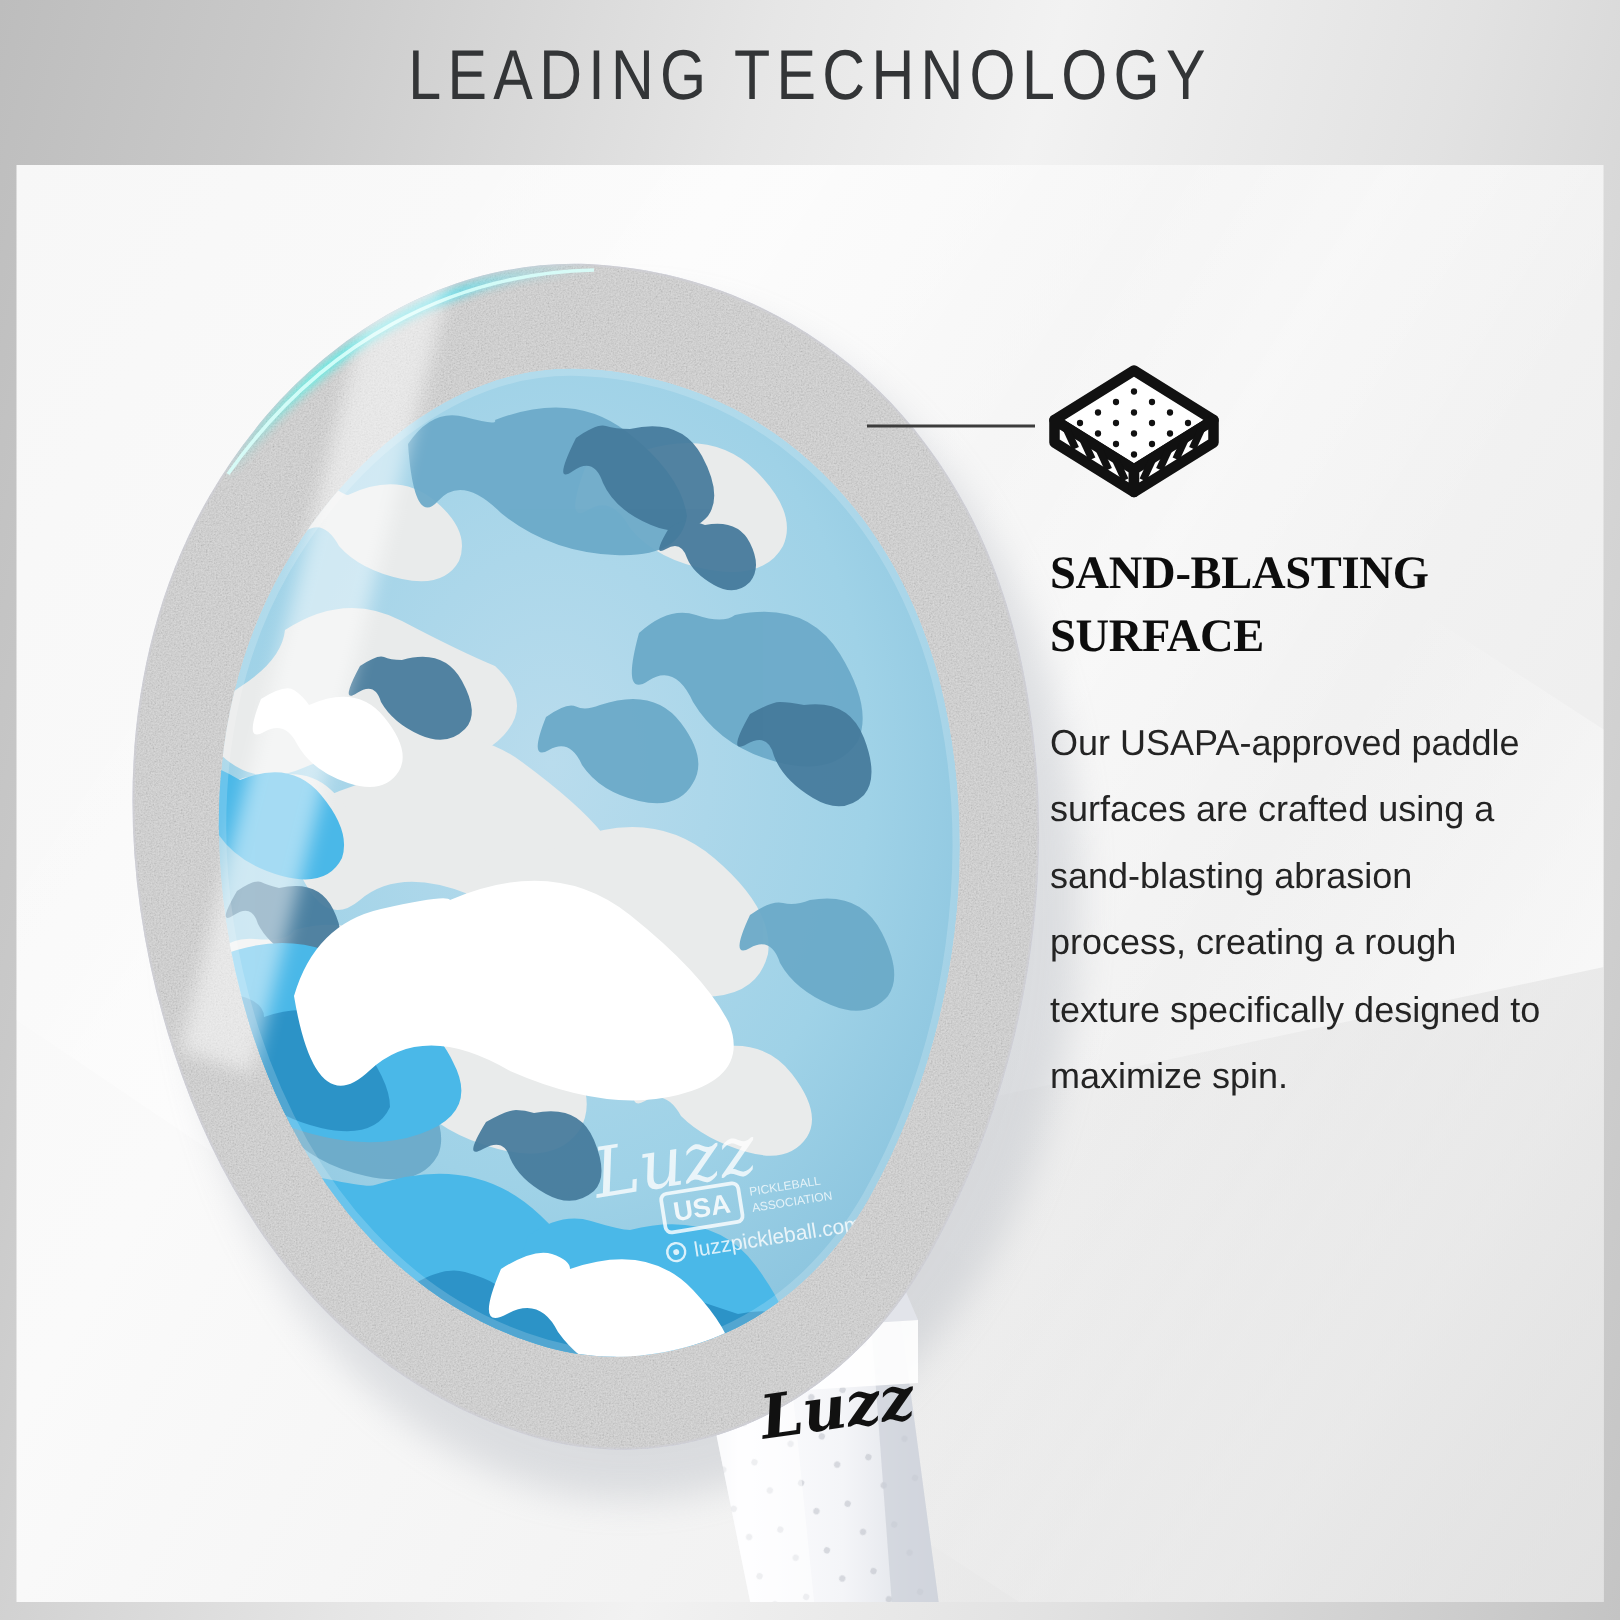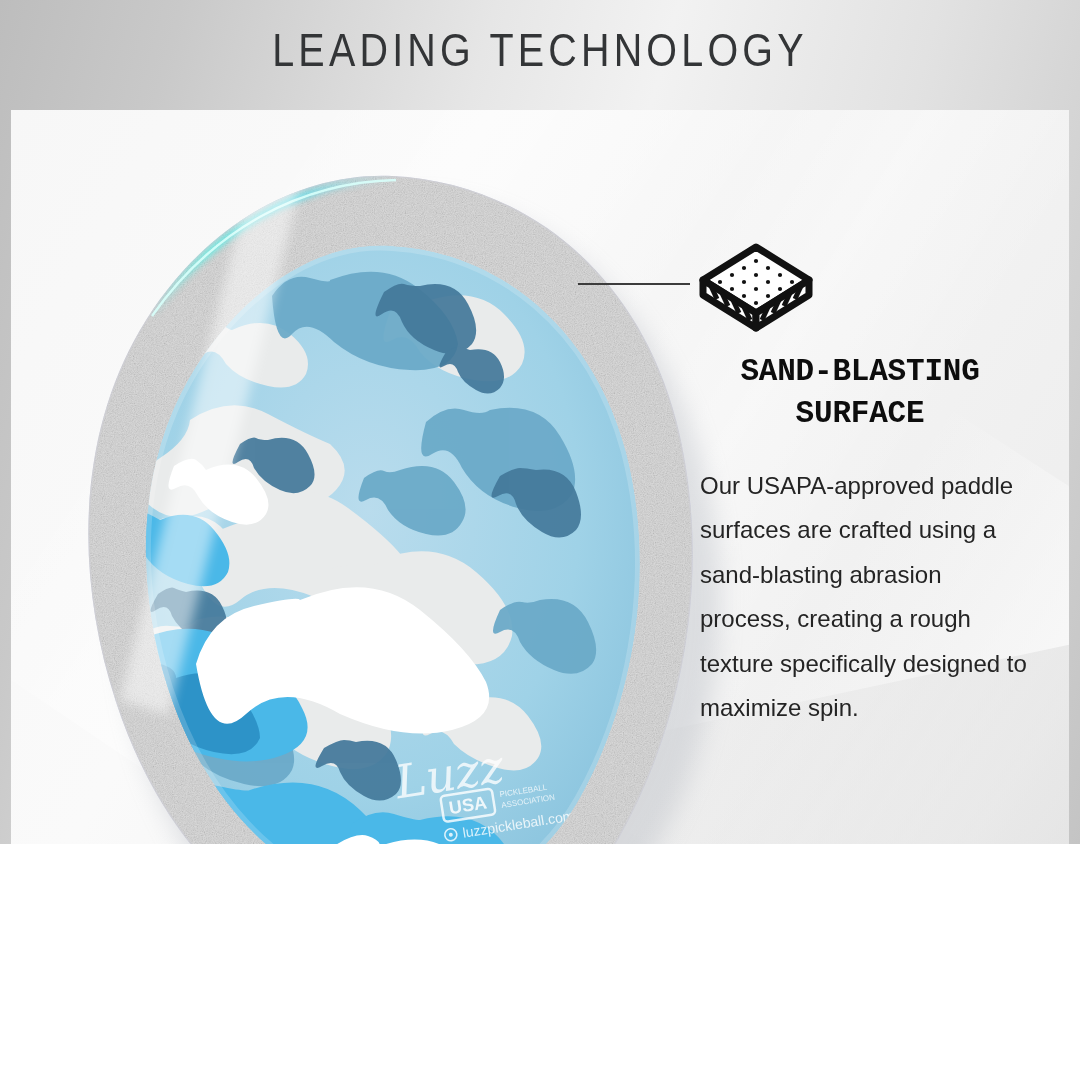--- a/index.html
+++ b/index.html
@@ -3,21 +3,21 @@
 <meta charset="utf-8">
 <style>
   html, body {
     margin: 0;
     padding: 0;
     background: #ffffff;
   }
   #stage {
     position: relative;
     width: 1080px;
-    height: 844px;
+    height: 1080px;
     overflow: hidden;
     font-family: "Liberation Sans", sans-serif;
     background: linear-gradient(105deg, #bdbdbd 0%, #c9c9c9 14%, #e6e6e6 38%, #f2f2f2 52%, #e2e2e2 72%, #cfcfcf 90%, #c4c4c4 100%);
   }
 
   
   .header-band {
     position: absolute;
     left: 0; top: 0;
     width: 1080px; height: 110px;
@@ -96,29 +96,28 @@
   .icon-row { height: 105px; position: relative; }
   .leader-line {
     position: absolute;
     left: -112px; top: 43px;
     width: 112px; height: 2px;
     background: #3c3c3c;
   }
   .tex-icon { position: absolute; left: 8px; top: 2px; }
 
   .info-heading {
-    margin: 6px 0 0 10px;
-    font-family: Liberation Mono, monospace;
+    margin: 16px 0 0 10px;
+    font-family: Liberation Serif, serif;
     font-size: 31px;
     font-weight: 700;
     line-height: 1.34;
     letter-spacing: -0.2px;
     color: #0d0d0d;
     max-width: 320px;
-    text-align: center;
   }
   .info-body {
     margin: 30px 0 0 10px;
     font-family: "Liberation Sans", sans-serif;
     font-size: 24px;
     font-weight: 400;
     line-height: 1.85;
     color: #242424;
     max-width: 330px;
   }

